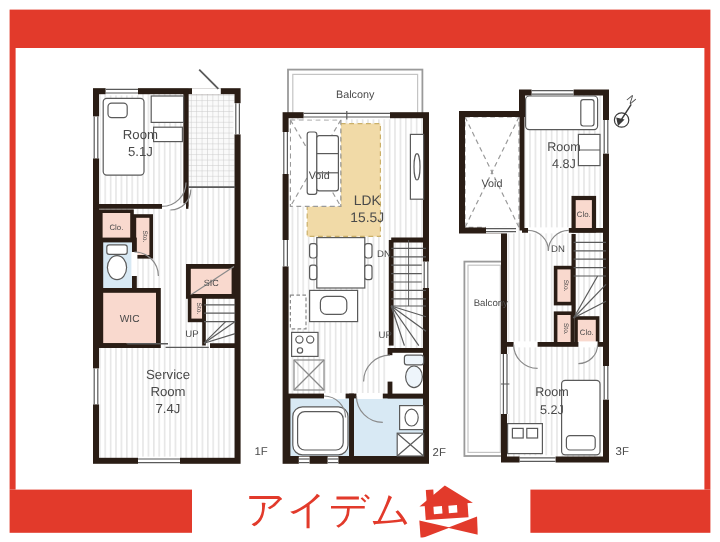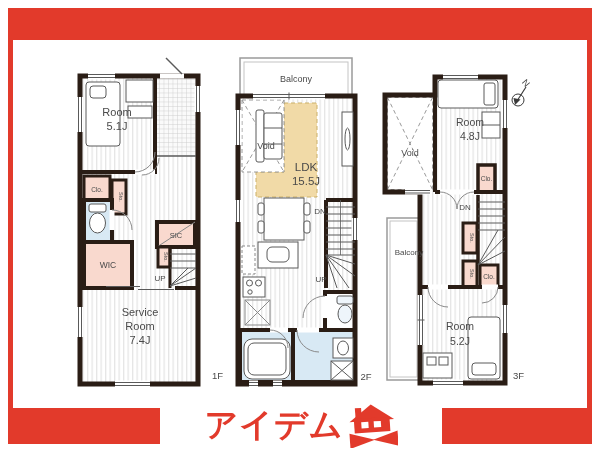--- a/index.html
+++ b/index.html
@@ -3,21 +3,21 @@
 <meta charset="utf-8">
 <style>
   html,body{margin:0;padding:0;background:#fff;}
   .page{position:relative;width:600px;height:452px;background:#ffffff;overflow:hidden;
         font-family:"Liberation Sans", sans-serif;}
   .redbar{position:absolute;background:#e23a2b;}
   .plan{position:absolute;}
   svg text{font-family:"Liberation Sans", sans-serif;fill:#4a4a4a;}
   .logo{position:absolute;left:160px;top:400px;width:282px;height:50px;
         display:flex;align-items:center;justify-content:center;gap:4px;}
-  .logo-text{color:#e23a2b;font-weight:bold;font-size:33px;letter-spacing:1px;white-space:nowrap;}
+  .logo-text{color:#e23a2b;font-weight:normal;font-size:33px;letter-spacing:1px;white-space:nowrap;}
 </style>
 </head>
 <body>
 
 <div class="page">
 
   <div class="redbar" style="left:8px;top:8px;width:584px;height:32px;"></div>
   <div class="redbar" style="left:8px;top:40px;width:5px;height:368px;"></div>
   <div class="redbar" style="left:587px;top:40px;width:5px;height:368px;"></div>
   <div class="redbar" style="left:8px;top:408px;width:152px;height:36px;"></div>

